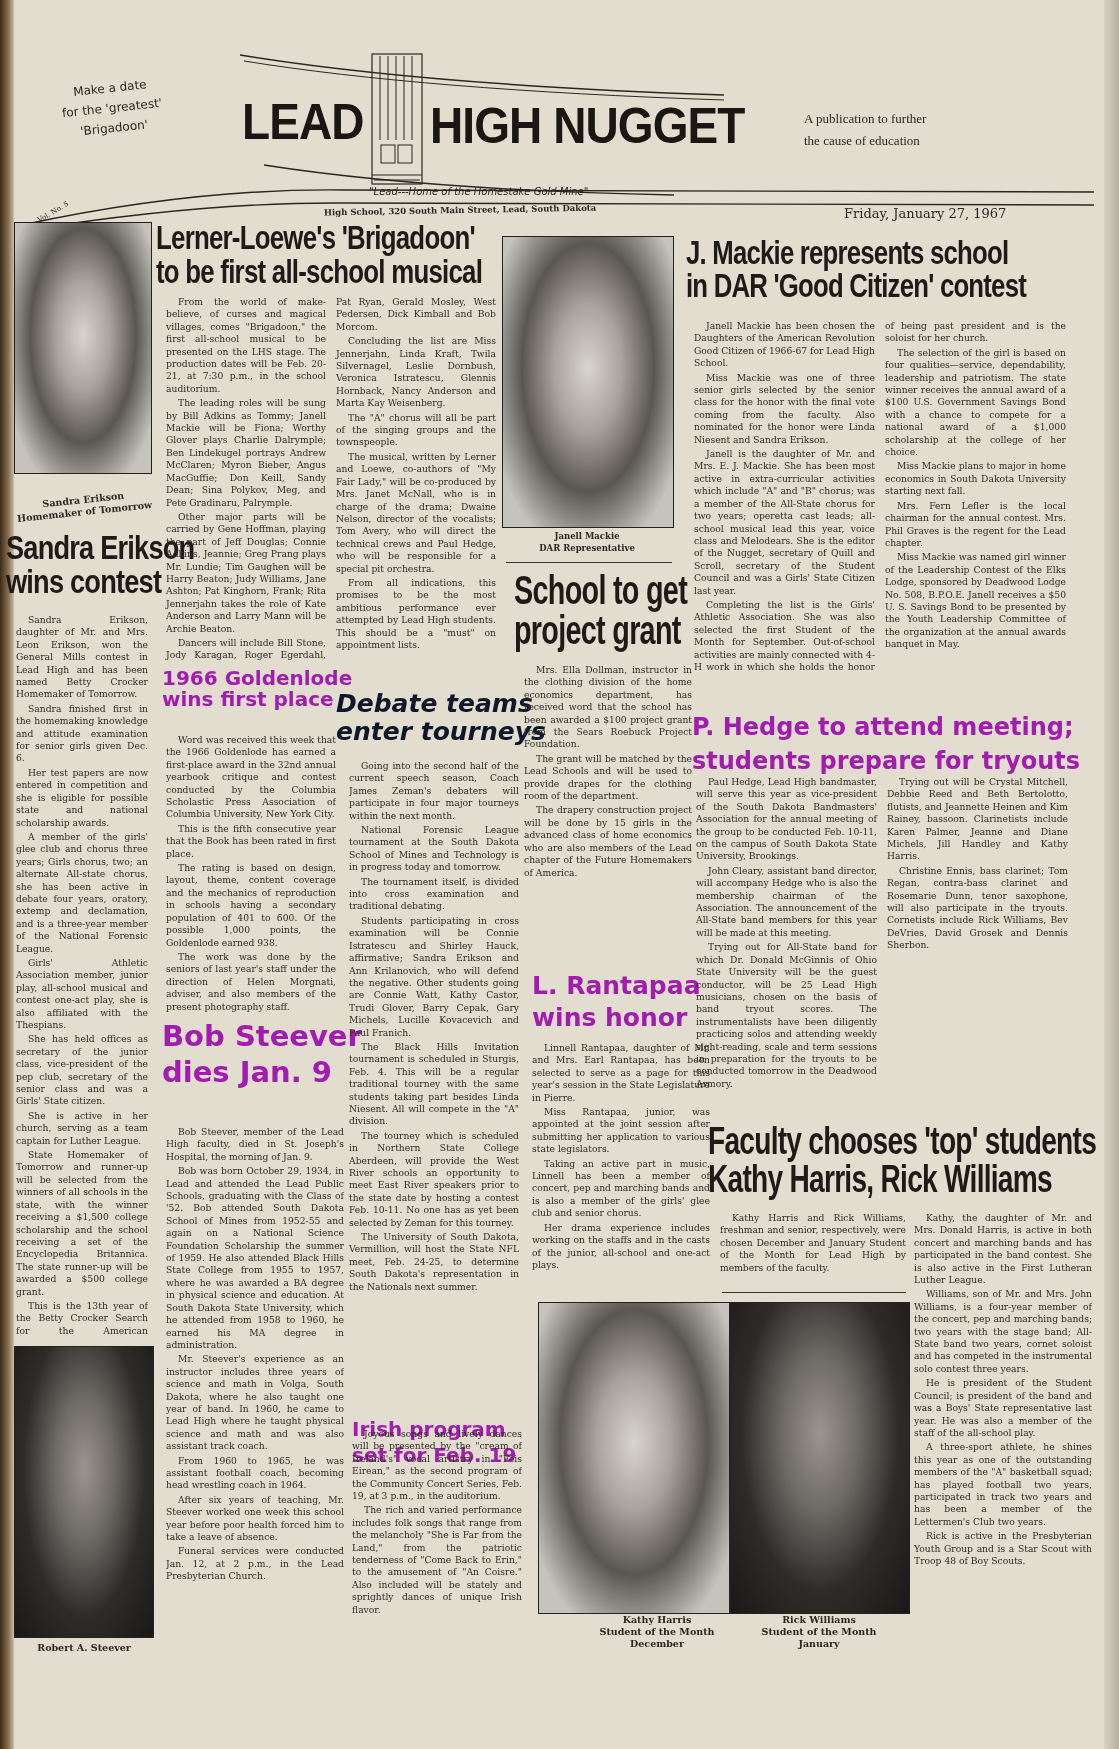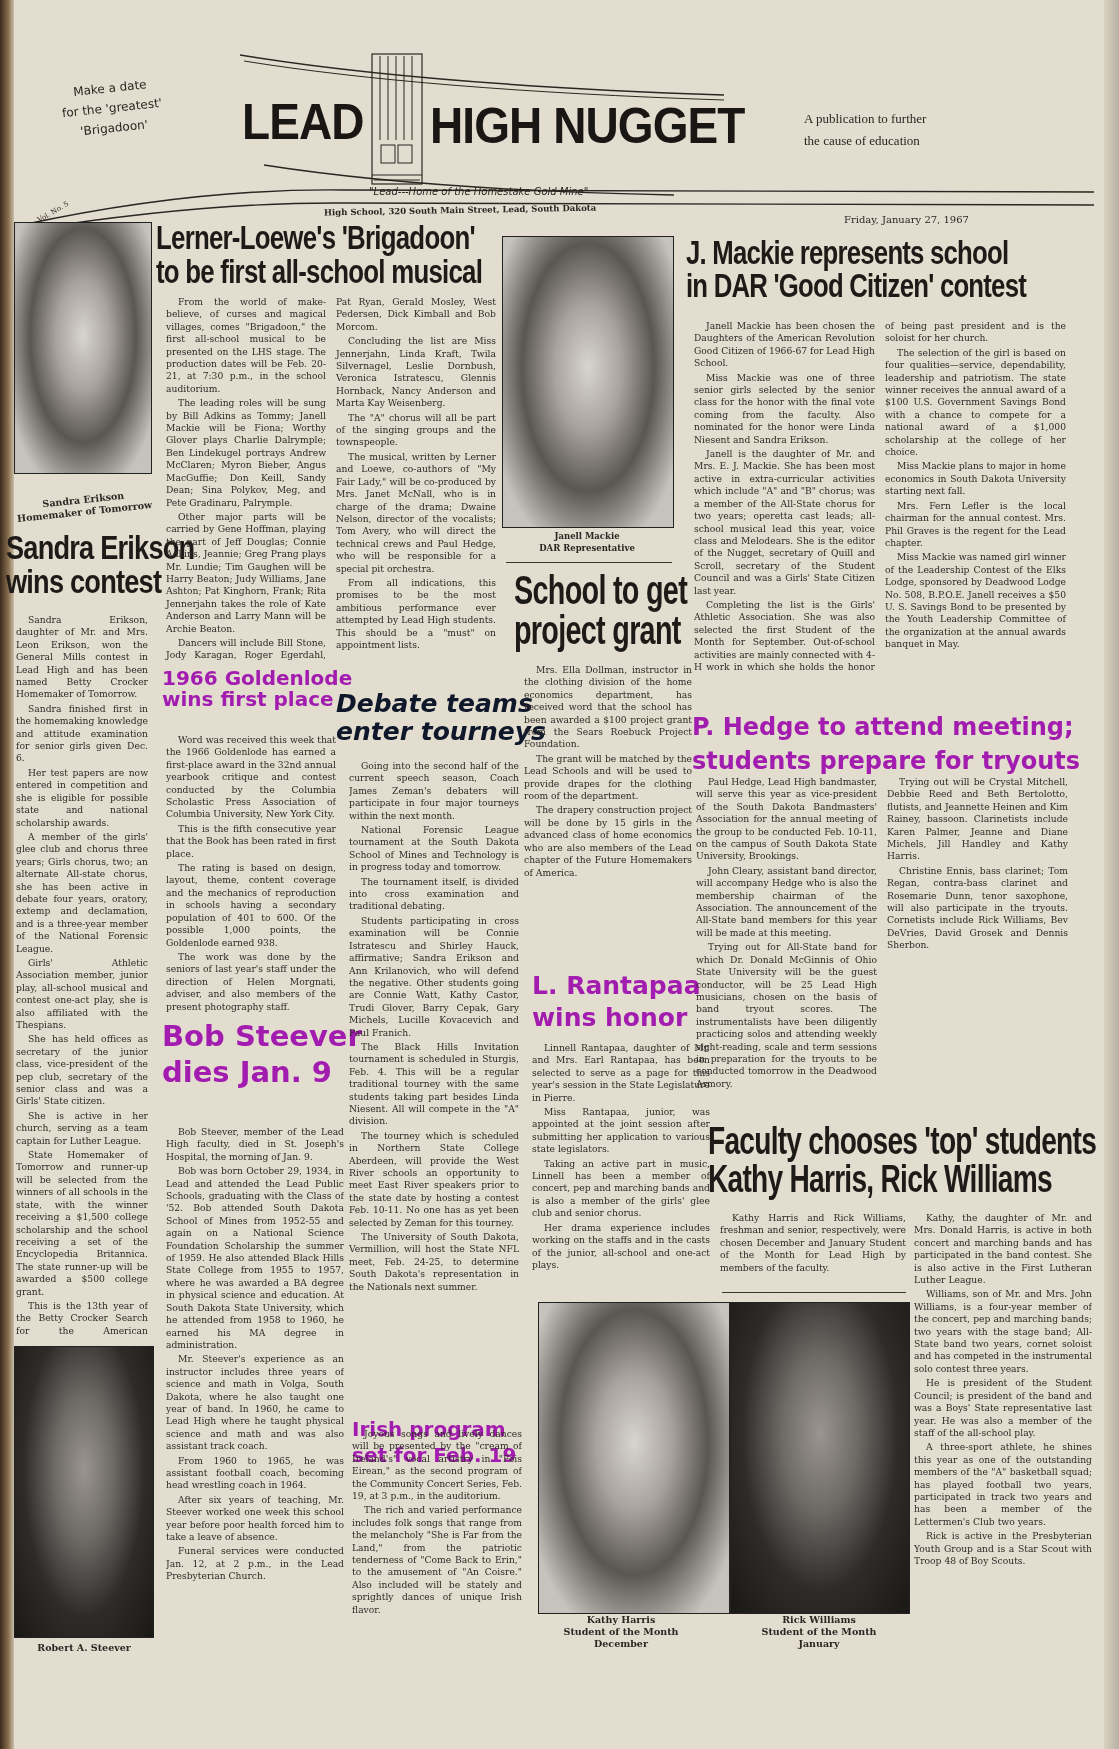--- a/index.html
+++ b/index.html
@@ -56,21 +56,21 @@
     <div>the cause of education</div>
   </div>
   <div class="abs" style="left:355px;top:186px;font-family:'DejaVu Sans',sans-serif;font-style:italic;font-size:10px;">"Lead---Home of the Homestake Gold Mine"</div>
 
   <svg class="abs" style="left:0;top:180px" width="1090" height="50">
     <path d="M8 45 Q180 8 330 10 L1080 12" stroke="#2a2622" stroke-width="1.4" fill="none"></path>
     <path d="M14 50 Q190 22 330 23 L1080 25" stroke="#2a2622" stroke-width="1.4" fill="none"></path>
   </svg>
   <div class="abs" style="left:22px;top:208px;font-size:7px;transform:rotate(-30deg);">Vol. No. 5</div>
   <div class="abs" style="left:310px;top:205px;font-size:8.5px;font-weight:bold;transform:rotate(-1deg);">High School, 320 South Main Street, Lead, South Dakota</div>
-  <div class="abs" style="left:830px;top:214px;font-size:10px;">Friday, January 27, 1967</div>
+  <div class="abs" style="left:830px;top:206px;font-size:13px;">Friday, January 27, 1967</div>
 
   <div class="abs photo light" style="left:0;top:222px;width:136px;height:250px;"></div>
   <div class="abs caption" style="left:0;top:494px;width:140px;transform:rotate(-6deg);">
     <div>Sandra Erikson</div>
     <div>Homemaker of Tomorrow</div>
   </div>
   <div class="abs hd-cond" style="left:-8px;top:530px;font-size:34px;transform:scaleX(0.8);">
     <div>Sandra Erikson</div>
     <div>wins contest</div>
   </div>
@@ -214,21 +214,21 @@
   <div class="rule" style="left:708px;top:1292px;width:184px;height:1px;"></div>
   <div class="abs body-text" style="left:900px;top:1212px;width:178px;height:440px;overflow:hidden;">
     <p>Kathy, the daughter of Mr. and Mrs. Donald Harris, is active in both concert and marching bands and has participated in the band contest. She is also active in the First Lutheran Luther League.</p>
     <p>Williams, son of Mr. and Mrs. John Williams, is a four-year member of the concert, pep and marching bands; two years with the stage band; All-State band two years, cornet soloist and has competed in the instrumental solo contest three years.</p>
     <p>He is president of the Student Council; is president of the band and was a Boys' State representative last year. He was also a member of the staff of the all-school play.</p>
     <p>A three-sport athlete, he shines this year as one of the outstanding members of the "A" basketball squad; has played football two years, participated in track two years and has been a member of the Lettermen's Club two years.</p>
     <p>Rick is active in the Presbyterian Youth Group and is a Star Scout with Troop 48 of Boy Scouts.</p>
   </div>
 
   <div class="abs photo light" style="left:524px;top:1302px;width:190px;height:310px;"></div>
-  <div class="abs caption" style="left:512px;top:1614px;width:190px;">
+  <div class="abs caption" style="left:548px;top:1614px;width:190px;">
     <div>Kathy Harris</div>
     <div>Student of the Month</div>
     <div>December</div>
   </div>
   <div class="abs photo" style="left:716px;top:1302px;width:178px;height:310px;"></div>
   <div class="abs caption" style="left:716px;top:1614px;width:178px;">
     <div>Rick Williams</div>
     <div>Student of the Month</div>
     <div>January</div>
   </div>

